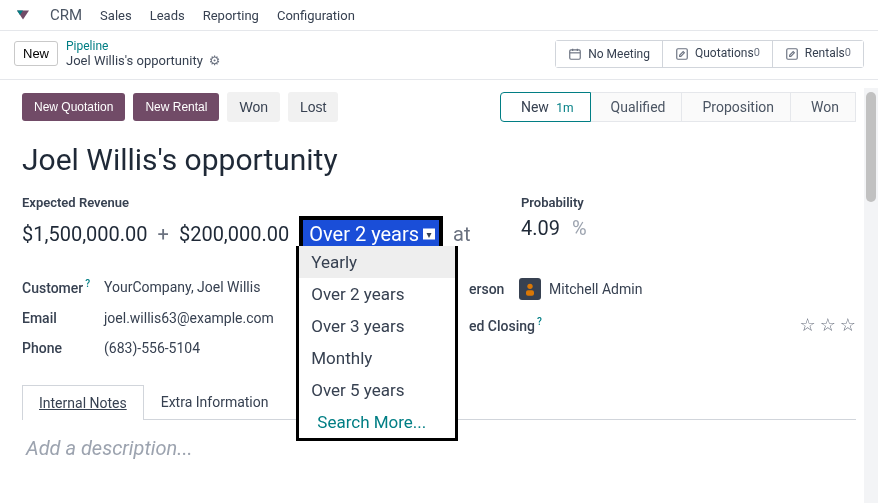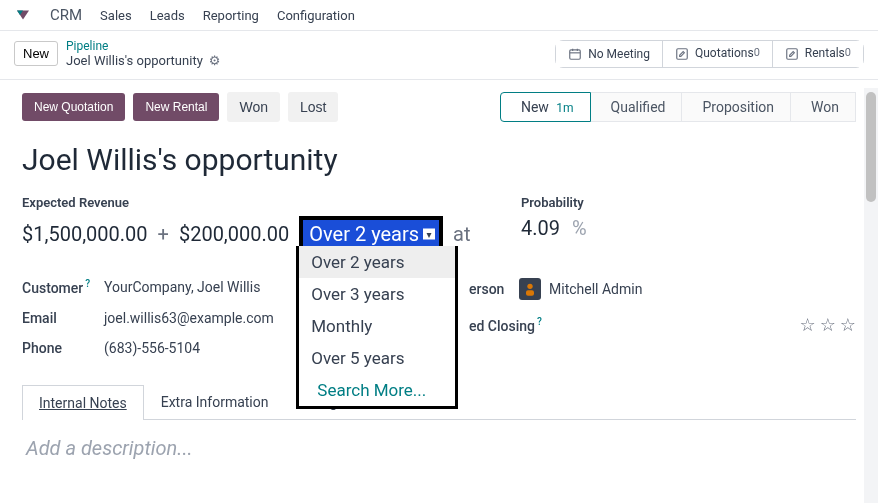--- a/index.html
+++ b/index.html
@@ -11,21 +11,21 @@
   .menubar .brand { font-size: 15px; color: #4b5563; font-weight: 400; }
   .menubar .item { font-size: 13px; color: #374151; cursor: pointer; }
   
   
   .header { display: flex; align-items: center; padding: 8px 14px 10px 14px; border-bottom: 1px solid #e5e7eb; }
   .new-btn { border: 1px solid #c9c9c9; background: #fff; padding: 4px 8px; font-size: 13px; border-radius: 3px; cursor: pointer; margin-right: 8px; }
   .bc { display: flex; flex-direction: column; line-height: 1.2; }
   .bc .pipeline { color: #017e84; font-size: 12px; cursor: pointer; }
   .bc .name-row { display: flex; align-items: center; gap: 6px; color: #374151; font-size: 13px; }
   .gear { color: #6b7280; }
-  .header-right { margin-left: auto; display: flex; gap: 0; border: 1px solid #d1d5db; border-radius: 8px; }
+  .header-right { margin-left: auto; display: flex; gap: 0; border: 1px solid #d1d5db; border-radius: 3px; }
   .hdr-btn { display: flex; align-items: center; gap: 6px; padding: 6px 12px; border-right: 1px solid #d1d5db; font-size: 12px; cursor: pointer; background: #fff; }
   .hdr-btn:last-child { border-right: none; }
   .hdr-btn .stack { display: flex; flex-direction: row; line-height: 1.1; }
   .hdr-btn .stack .sub { color: #6b7280; font-size: 11px; }
   .hdr-icon { width: 14px; height: 14px; stroke: #6b7280; fill: none; }
   
   
   .main { position: relative; padding: 12px 22px; height: calc(503px - 34px - 54px); overflow-y: auto; }
   
   
@@ -168,20 +168,21 @@
         <span class="plus">+</span>
         <span>$200,000.00</span>
         <span class="recur-dd">
           <span class="recur-wrap">
             <span class="recur-sel">
               <span>Over 2 years</span>
               <span class="caret">▾</span>
             </span>
           </span>
           <div class="dd-menu" style="left:-3px; top:30px;">
+            <div class="dd-item">Yearly</div>
             <div class="dd-item">Over 2 years</div>
             <div class="dd-item">Over 3 years</div>
             <div class="dd-item">Monthly</div>
             <div class="dd-item">Over 5 years</div>
             <div class="dd-item more">Search More...</div>
           </div>
         </span>
         <span class="at">at</span>
       </div>
     </div>

